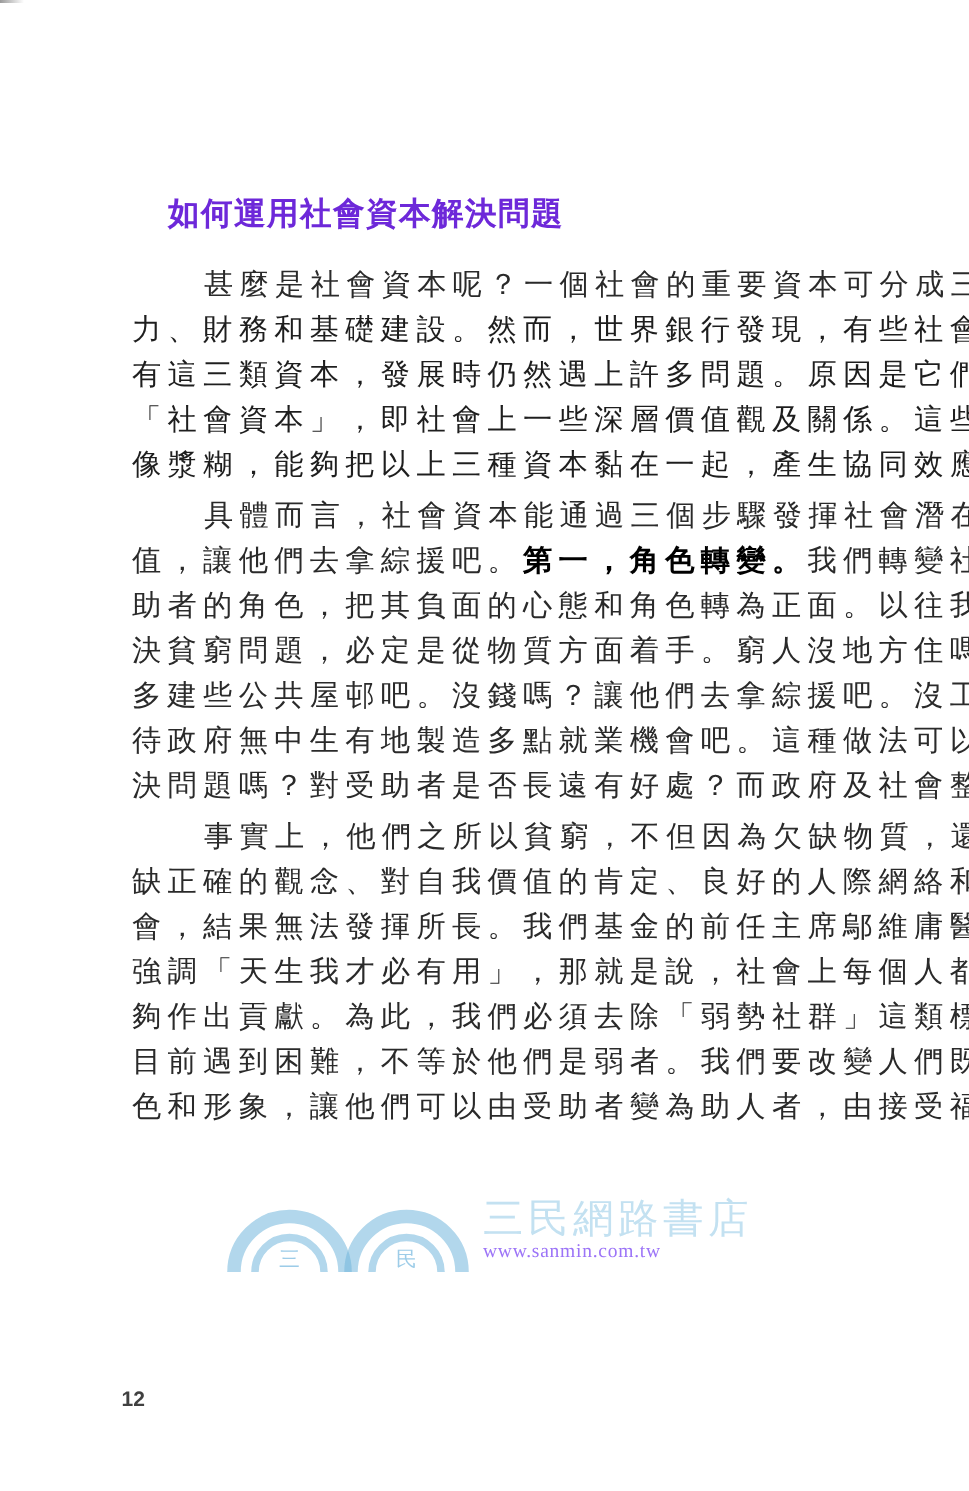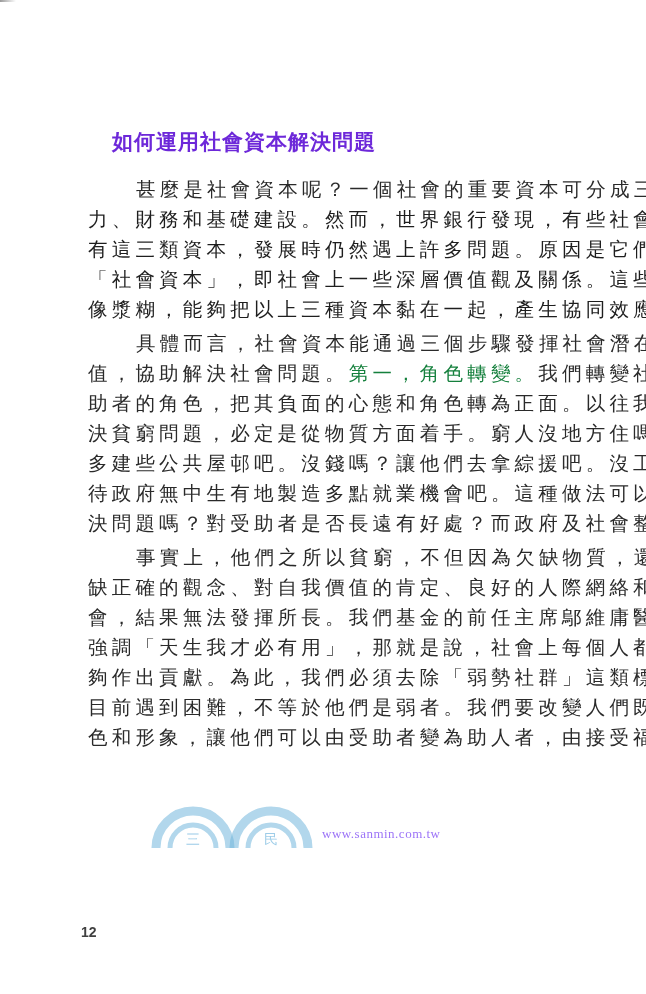--- a/index.html
+++ b/index.html
@@ -34,21 +34,21 @@
       height: 30px;
       line-height: 30px;
       font-family: "DejaVu Serif", serif;
       font-size: 19.5px;
       letter-spacing: 4.2px;
       white-space: nowrap;
       color: #2a2a2a;
       overflow: visible;
     }
     .line.indent { padding-left: 48px; }
-    .line .b { font-family: "DejaVu Sans", sans-serif; font-weight: normal; color: #15803d; }
+    .line .b { font-family: "DejaVu Sans", sans-serif; font-weight: bold; color: #000000; }
     .line.sans { font-family: "DejaVu Sans", sans-serif; color: #1e1e1e; }
     .gap { height: 4px; }
 
     .watermark {
       position: absolute;
       left: 150px; top: 790px;
       width: 340px; height: 60px;
       opacity: 0.85;
     }
     .wm-logo { position: absolute; left: 0; top: 0; }
@@ -85,21 +85,21 @@
 <div class="heading">如何運用社會資本解決問題</div>
 
 <div class="body-text">
   <div class="line indent">甚麼是社會資本呢？一個社會的重要資本可分成三類：人</div>
   <div class="line sans">力、財務和基礎建設。然而，世界銀行發現，有些社會即使擁</div>
   <div class="line sans">有這三類資本，發展時仍然遇上許多問題。原因是它們欠缺了</div>
   <div class="line sans">「社會資本」，即社會上一些深層價值觀及關係。這些關係就</div>
   <div class="line sans">像漿糊，能夠把以上三種資本黏在一起，產生協同效應。</div>
   <div class="gap"></div>
   <div class="line indent">具體而言，社會資本能通過三個步驟發揮社會潛在的價</div>
-  <div class="line"><span>值，協助解決社會問題。</span><span class="b">第一，角色轉變。</span><span>我們轉變社會裏受</span></div>
+  <div class="line"><span>值，讓他們去拿綜援吧。</span><span class="b">第一，角色轉變。</span><span>我們轉變社會裏受</span></div>
   <div class="line">助者的角色，把其負面的心態和角色轉為正面。以往我們要解</div>
   <div class="line">決貧窮問題，必定是從物質方面着手。窮人沒地方住嗎？那就</div>
   <div class="line">多建些公共屋邨吧。沒錢嗎？讓他們去拿綜援吧。沒工作嗎？</div>
   <div class="line">待政府無中生有地製造多點就業機會吧。這種做法可以真正解</div>
   <div class="line">決問題嗎？對受助者是否長遠有好處？而政府及社會整體又有</div>
   <div class="gap"></div>
   <div class="line indent">事實上，他們之所以貧窮，不但因為欠缺物質，還因欠</div>
   <div class="line">缺正確的觀念、對自我價值的肯定、良好的人際網絡和一些機</div>
   <div class="line">會，結果無法發揮所長。我們基金的前任主席鄔維庸醫生經常</div>
   <div class="line">強調「天生我才必有用」，那就是說，社會上每個人都必定能</div>
@@ -112,16 +112,17 @@
   <svg class="wm-logo" width="165" height="60" viewBox="0 0 165 60">
     <g fill="none" stroke="#5aa9d6" stroke-opacity="0.55">
       <path d="M6 58 A37 37 0 0 1 80 58" stroke-width="9"></path>
       <path d="M20 58 A23 23 0 0 1 66 58" stroke-width="5"></path>
       <path d="M84 58 A37 37 0 0 1 158 58" stroke-width="9"></path>
       <path d="M98 58 A23 23 0 0 1 144 58" stroke-width="5"></path>
     </g>
     <text x="43" y="54" text-anchor="middle" font-family="DejaVu Serif, serif" font-size="14" fill="#8cc4e4">三</text>
     <text x="121" y="54" text-anchor="middle" font-family="DejaVu Serif, serif" font-size="14" fill="#8cc4e4">民</text>
   </svg>
+  <div class="wm-title">三民網路書店</div>
   <div class="wm-url">www.sanmin.com.tw</div>
 </div>
 
 <div class="page-number">12</div>
 
 </body></html>

